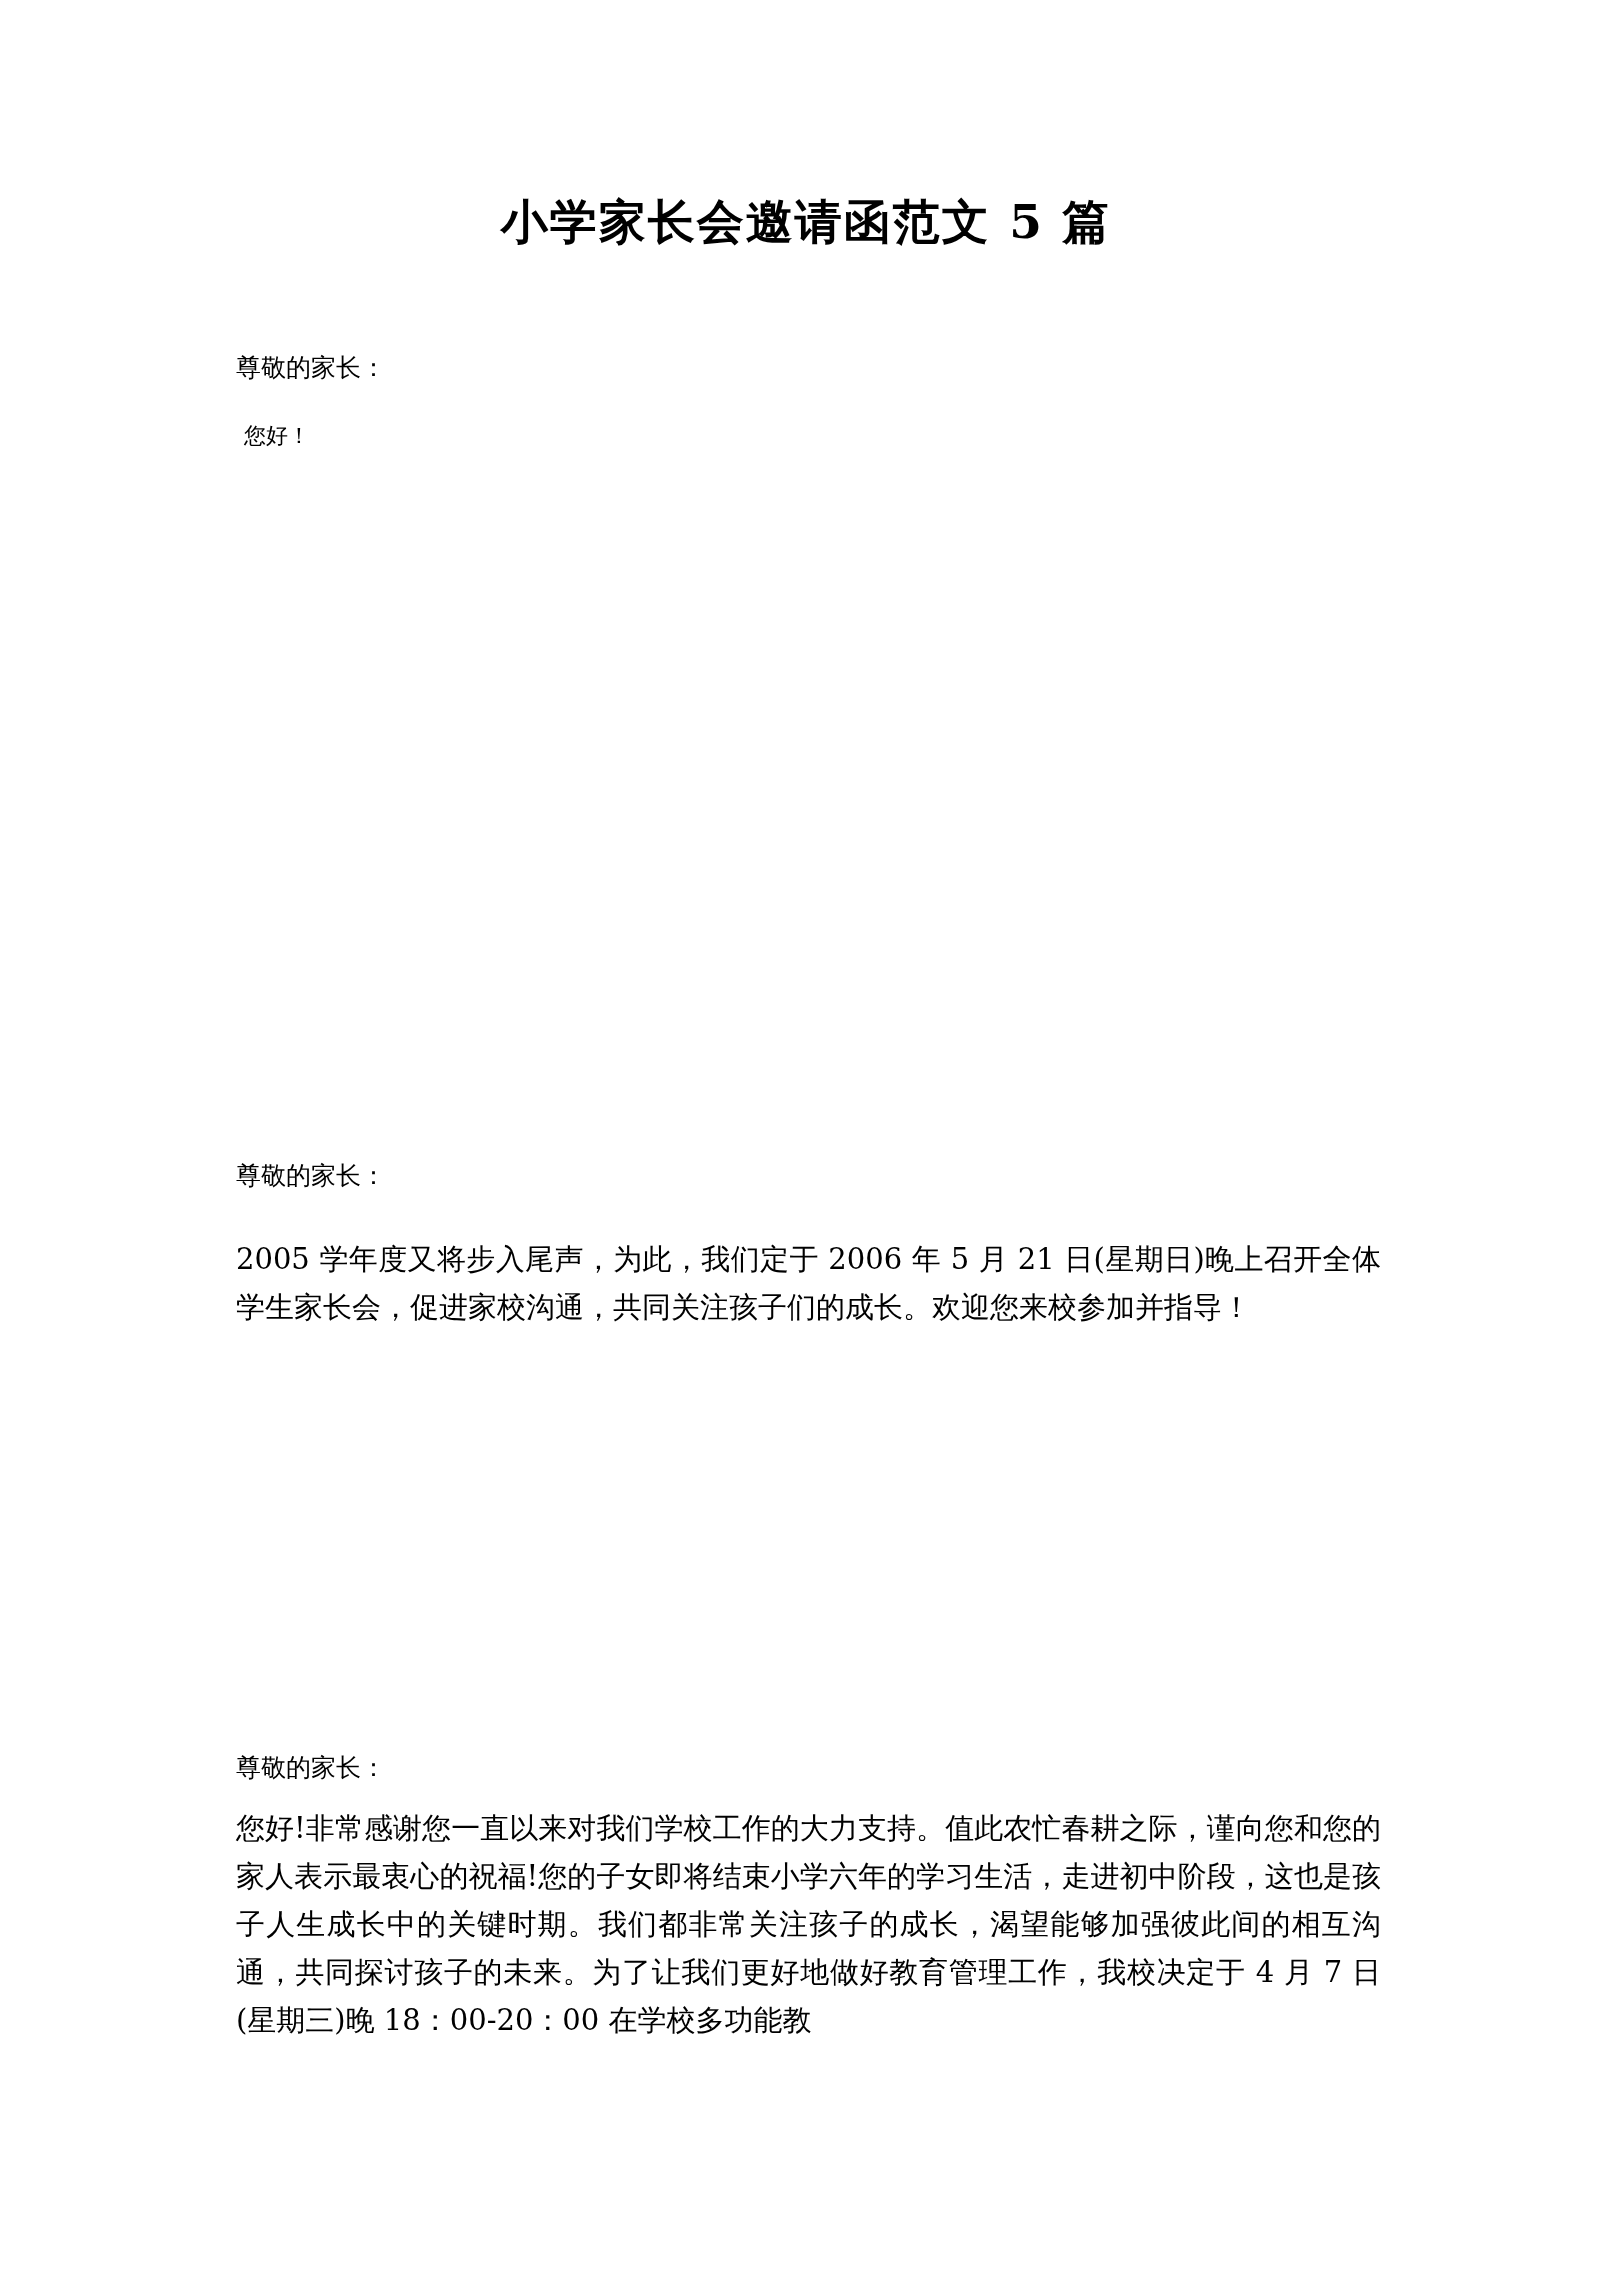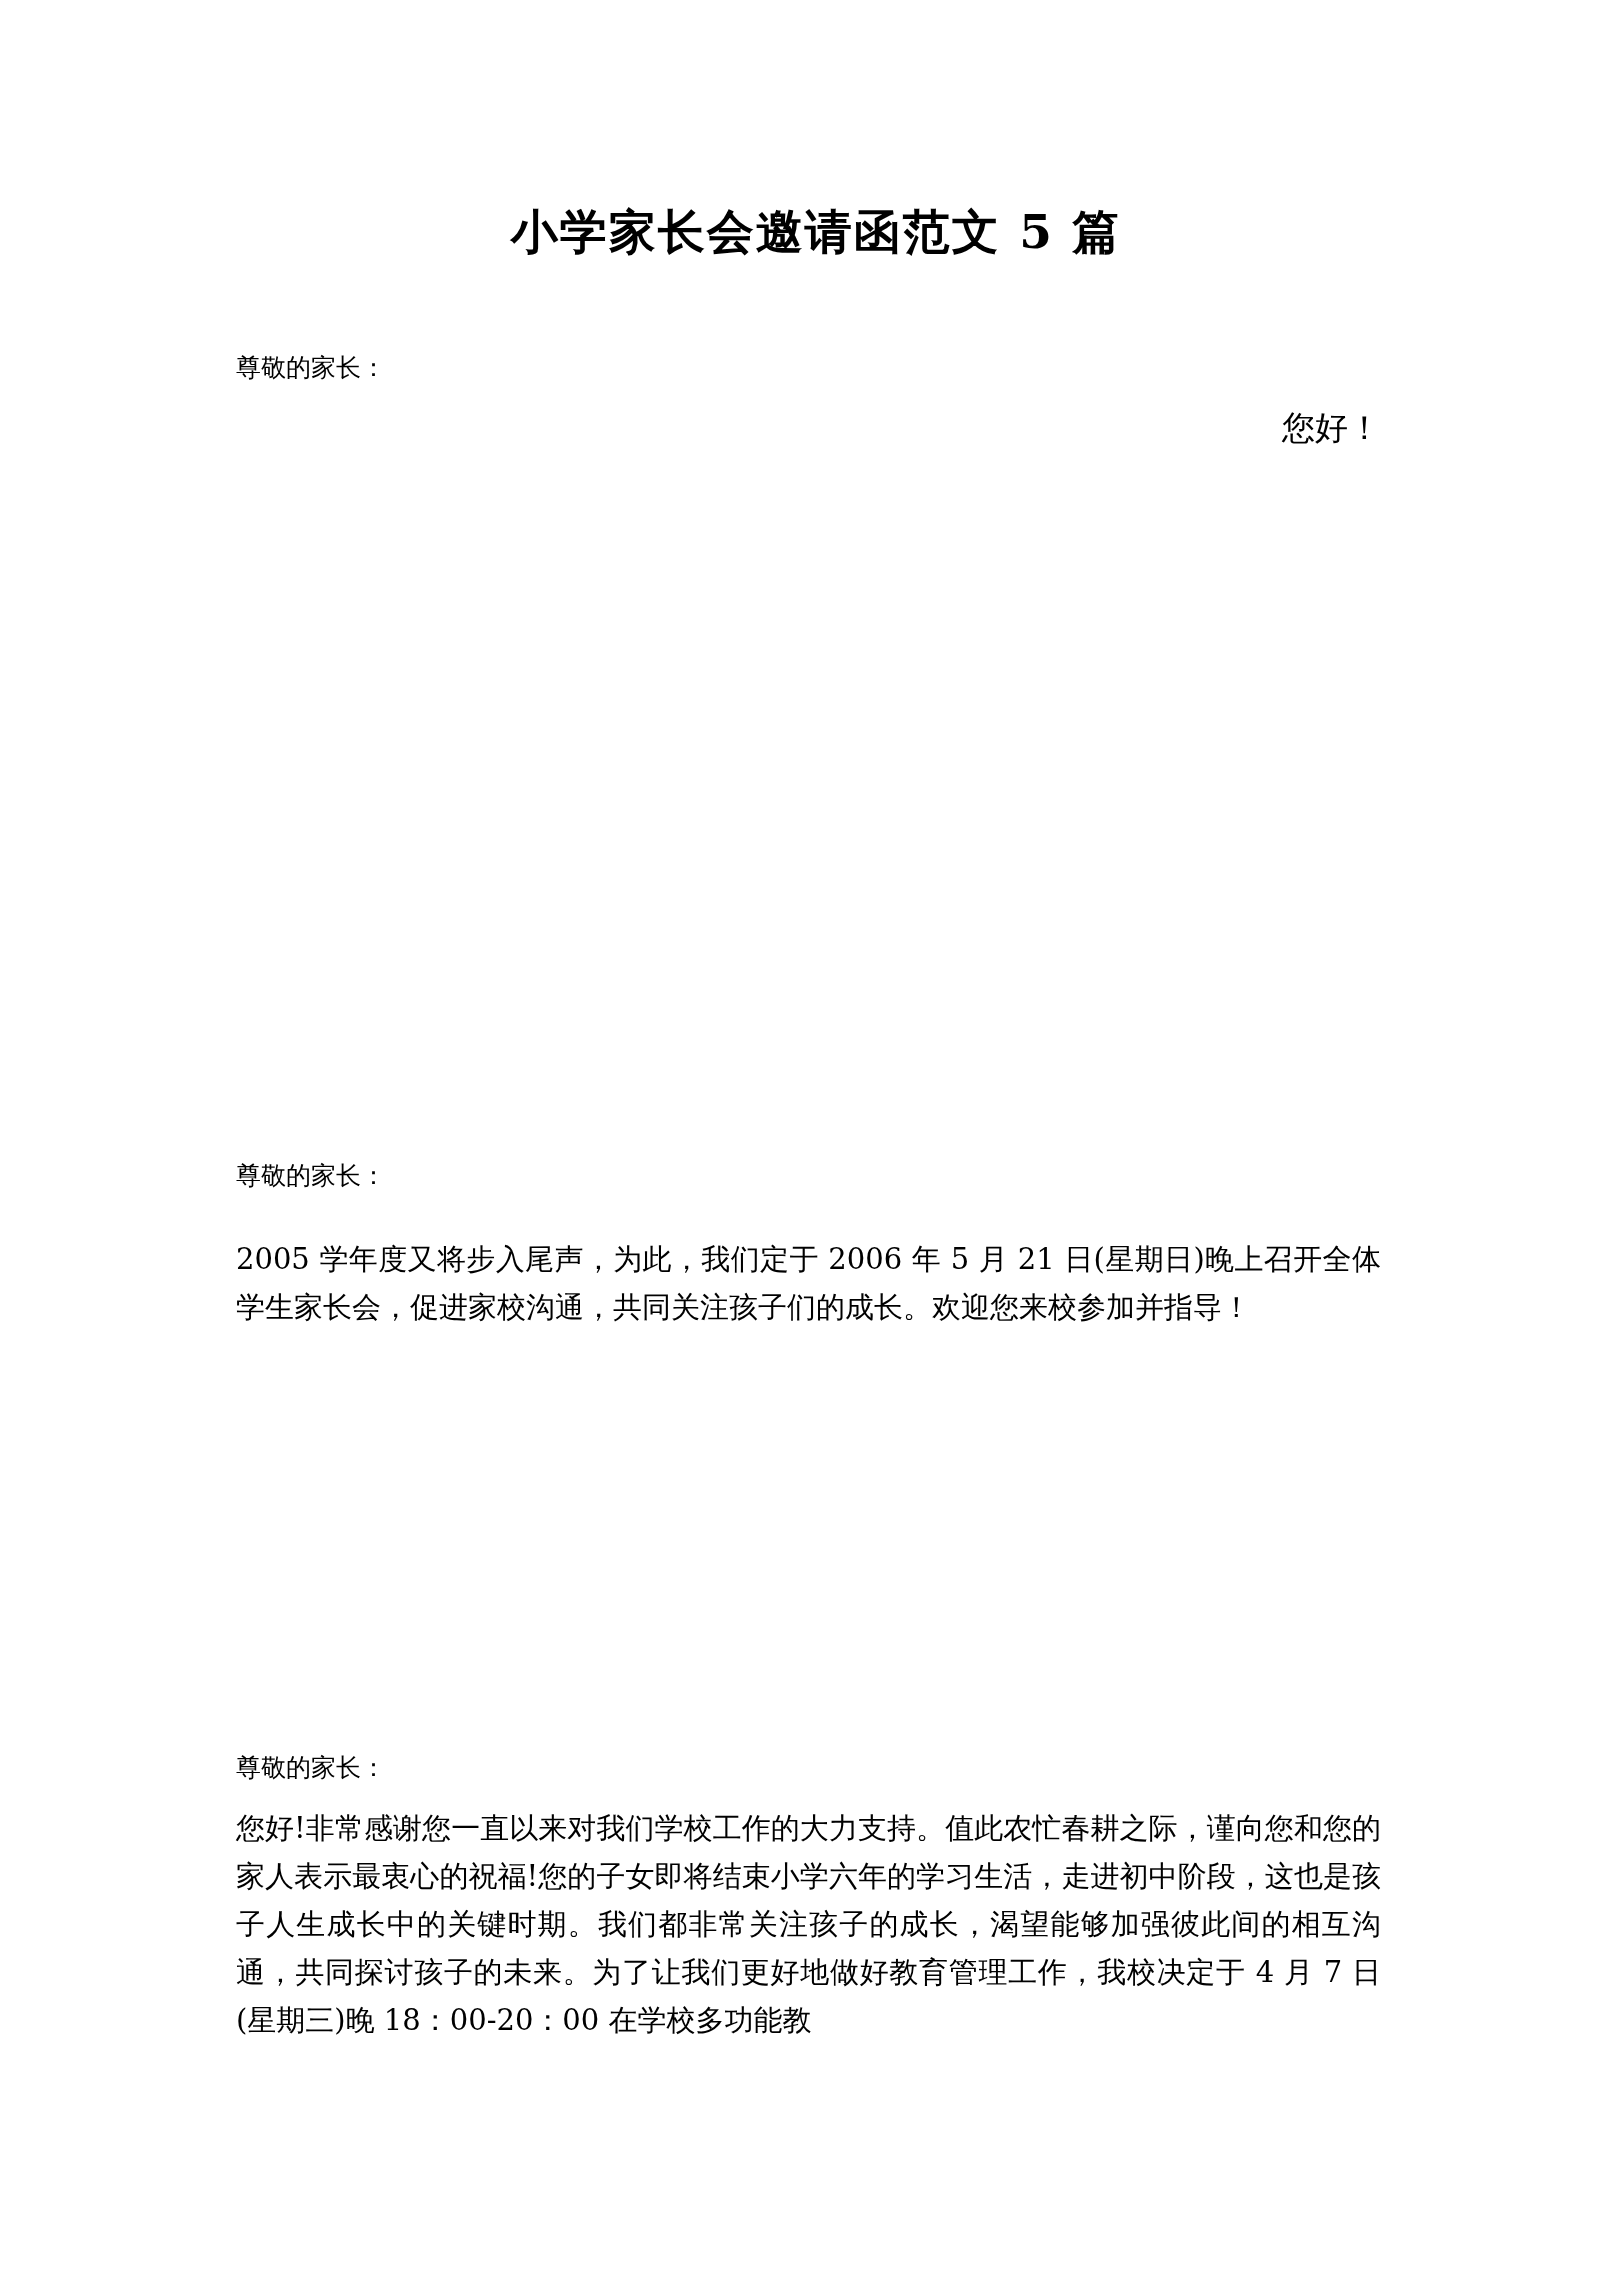--- a/index.html
+++ b/index.html
@@ -26,21 +26,21 @@
 
   .content {
     position: absolute;
     left: 236px;
     top: 0;
     width: 1145px;
   }
 
   
   .doc-title {
-    margin: 10px;
+    margin: 0;
     padding: 0;
     position: absolute;
     left: -236px;
     top: 193px;
     width: 1612px;
     text-align: center;
     font-family: "DejaVu Serif", "Liberation Serif", serif;
     font-size: 47px;
     font-weight: 700;
     letter-spacing: 2px;
@@ -71,25 +71,24 @@
   }
 
   .salutation {
     margin: 0;
     font-size: 25px;
     line-height: 48px;
     white-space: nowrap;
   }
 
   .greeting {
-    margin: 0;
-    font-size: 33px;
+    margin: 8px;
+    font-size: 22px;
     line-height: 48px;
     white-space: nowrap;
-    text-align: right;
   }
 
   
   .gap-sm  { height: 11.8px; }
 
   .spacer { width: 100%; }
 </style>
 </head>
 <body>
 

